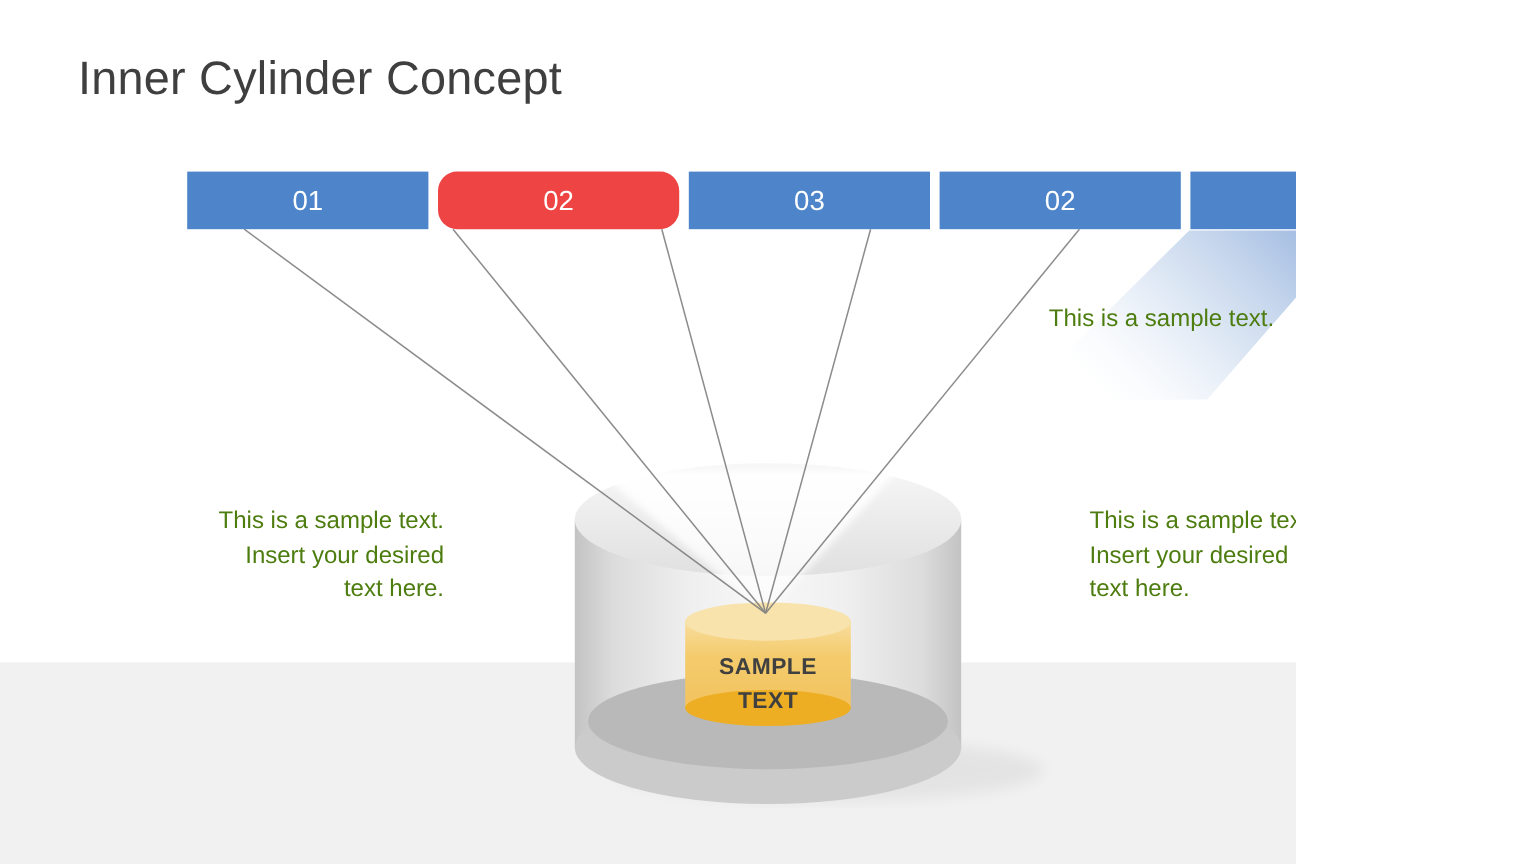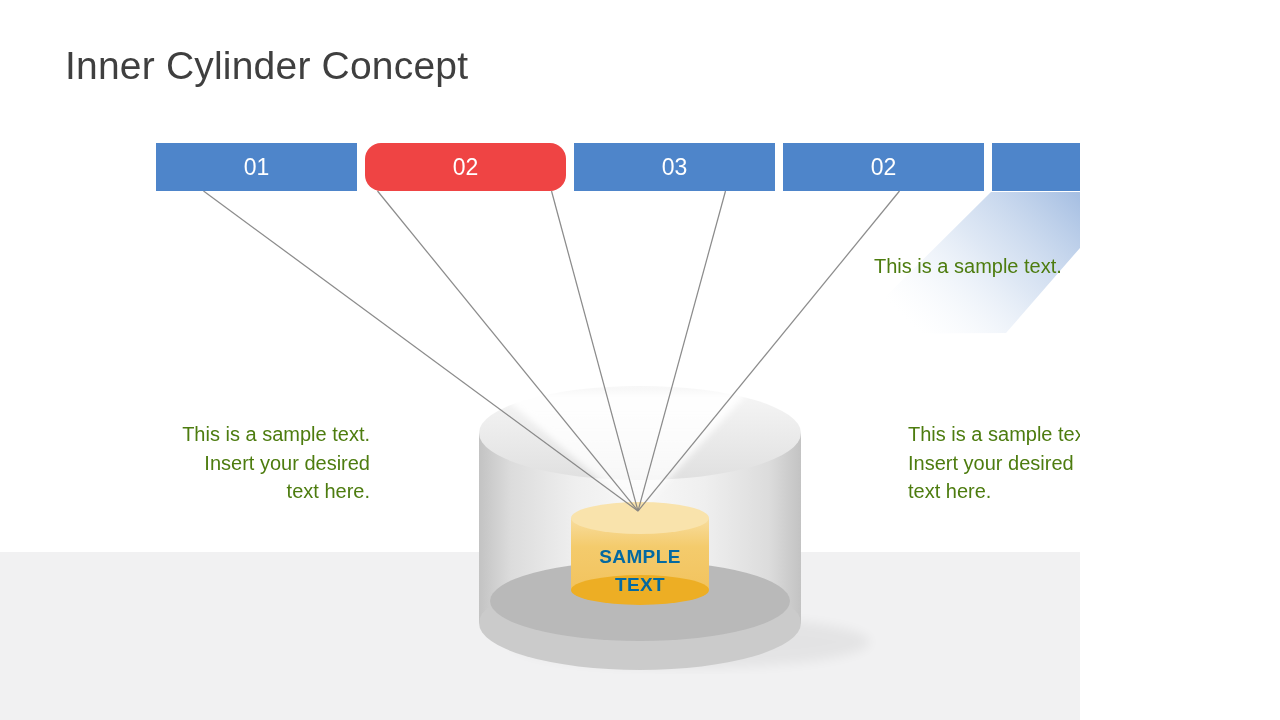--- a/index.html
+++ b/index.html
@@ -16,21 +16,21 @@
   .step  { flex:1; display:flex; align-items:center; justify-content:center;
            color:#FFFFFF; font-size:23px; }
 
   .note  { position:absolute; color:#4d7c0f; font-size:20px; line-height:28.5px;
            white-space:pre-line; }
   .note-step6 { left:874px; top:252px; }
   .note-left  { left:130px; top:420px; width:240px; text-align:right; }
   .note-right { left:908px; top:420px; width:250px; text-align:left; }
 
   .inner-label { position:absolute; left:555px; top:543px; width:170px; text-align:center;
-                 font-weight:bold; font-size:19px; line-height:28px; color:#0369a1;
+                 font-weight:bold; font-size:19px; line-height:28px; color:#404040;
                  letter-spacing:0.4px; white-space:pre-line; }
 </style>
 </head>
 <body>
 
 <div class="slide">
 
   <div class="band"></div>
 
   <svg class="graphic" viewBox="0 0 1280 720">

